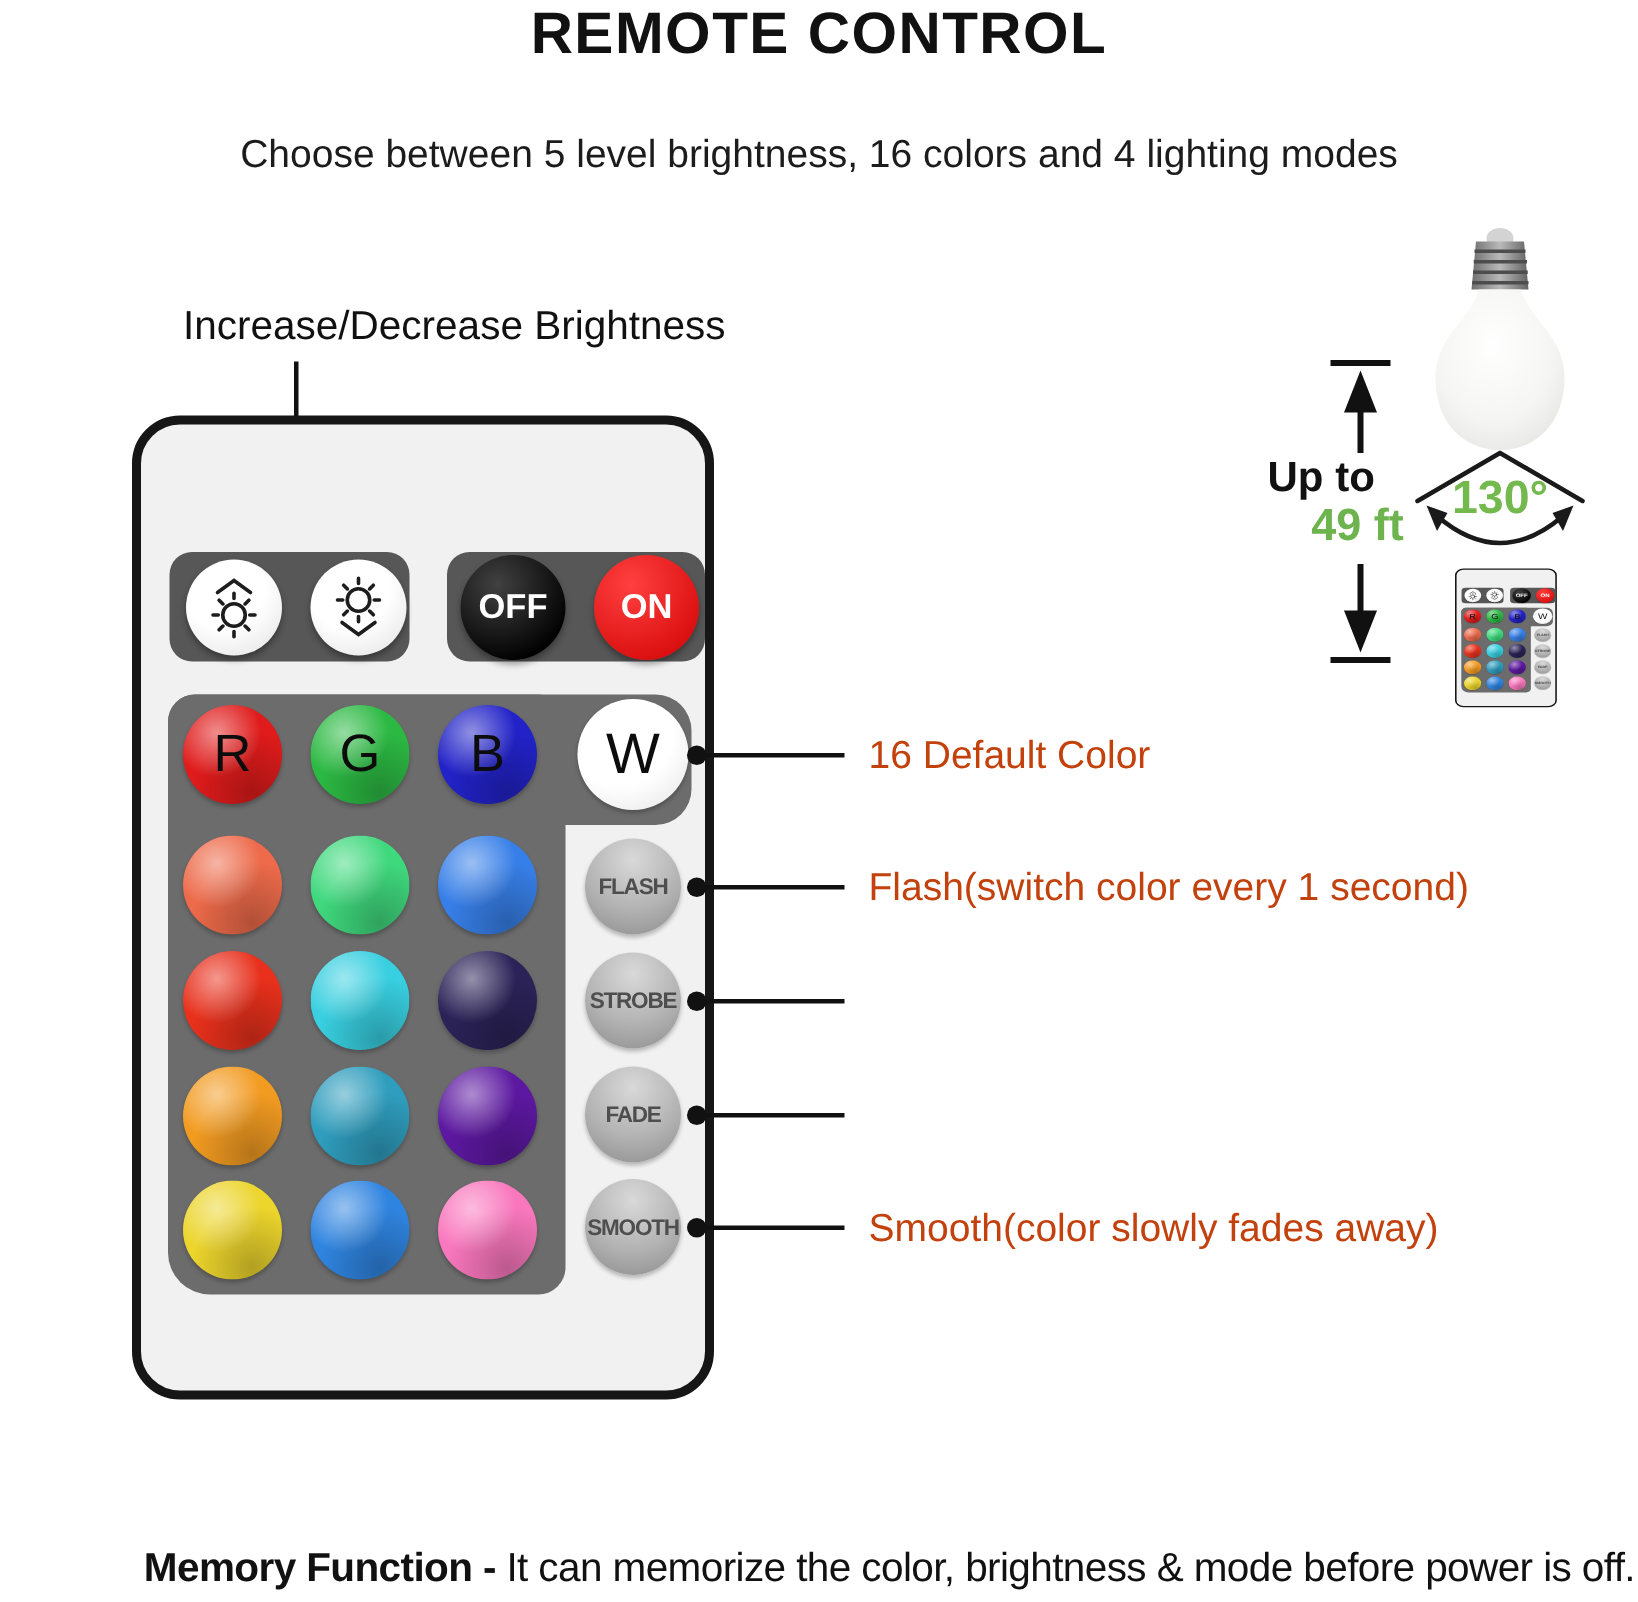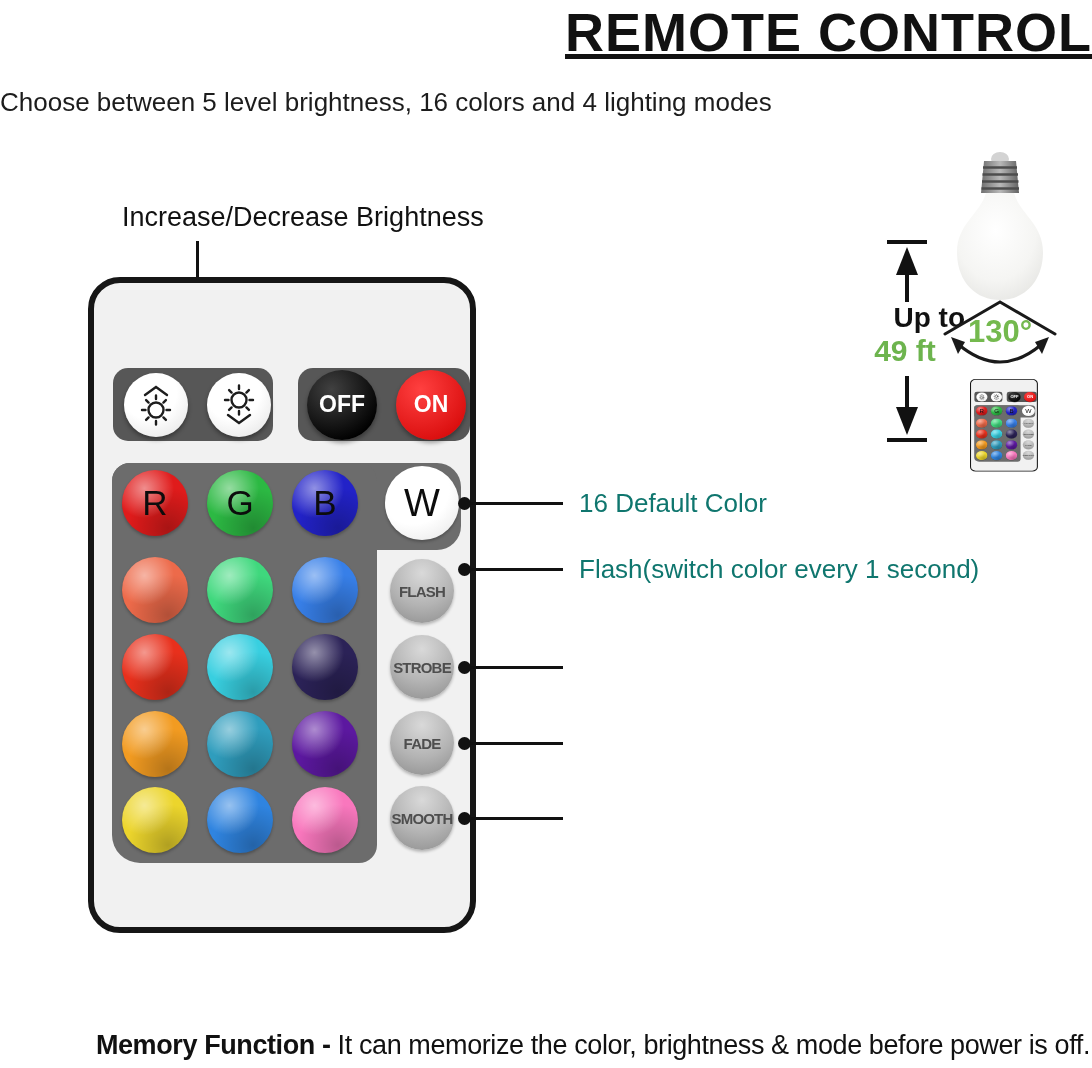--- a/index.html
+++ b/index.html
@@ -1,23 +1,23 @@
 <!DOCTYPE html>
 <html><head>
 <meta charset="utf-8">
 <style>
   * { box-sizing: border-box; margin: 0; padding: 0; }
   html,body { background:#fff; }
   body {
     width:1092px; height:1068px; position:relative; overflow:hidden;
     font-family:"Liberation Sans", sans-serif; color:#111;
   }
-  .title { position:absolute; top:1px; left:0; width:100%; text-align:right;
-    font-size:54px; font-weight:800; letter-spacing:1px;text-decoration:underline; }
-  .subtitle { position:absolute; top:87px; left:0; width:100%; text-align:left;
+  .title { position:absolute; top:1px; left:0; width:100%; text-align:center;
+    font-size:39px; font-weight:800; letter-spacing:1px; }
+  .subtitle { position:absolute; top:87px; left:0; width:100%; text-align:center;
     font-size:26px; color:#1c1c1c; }
   .bright-label { position:absolute; left:122px; top:202px; font-size:27px; }
   .leader-v { position:absolute; left:196px; top:241px; width:3px; height:119px; background:#111; }
   .leader-dot { position:absolute; left:190px; top:356px; width:14px; height:14px; border-radius:50%; background:#111; }
 
   
   .remote { position:absolute; left:88px; top:277px; width:388px; height:656px;
     background:#f1f1f1; border:6px solid #161616; border-radius:32px; z-index:1; }
   .panel { position:absolute; background:#575757; border-radius:15px; display:flex; align-items:center; }
   .bright-panel { left:19px; top:85px; width:160px; height:73px; padding-left:11px; gap:19px; }
@@ -42,28 +42,28 @@
   .mode-btn { position:absolute; border:none; border-radius:50%; width:64px; height:64px;
     background:radial-gradient(circle at 50% 22%, #d9d9d9, #b3b3b3 55%, #8d8d8d 100%);
     color:#4e4e4e; font-weight:700; font-size:15px; letter-spacing:-0.8px;
     display:flex; align-items:center; justify-content:center; font-family:inherit;
     box-shadow:0 2px 3px rgba(0,0,0,.25); cursor:default; }
 
   
   .annotation { position:absolute; left:458px; display:flex; align-items:center; height:40px; z-index:5; }
   .ann-dot  { width:13px; height:13px; border-radius:50%; background:#111; flex:none; }
   .ann-line { width:92px; height:3px; background:#111; flex:none; }
-  .ann-text { margin-left:16px; font-size:26px; white-space:nowrap; color:#0f766e; }
-  .ann-1 { top:483px; } .ann-2 { top:549px;align-items:center; } .ann-3 { top:647px; }
+  .ann-text { margin-left:16px; font-size:26px; white-space:nowrap; color:#c2410c; }
+  .ann-1 { top:483px; } .ann-2 { top:571px;align-items:center; } .ann-3 { top:647px; }
   .ann-4 { top:723px; } .ann-5 { top:798px; }
 
   
   .bulb-svg   { position:absolute; left:942px; top:147px; }
   .range-svg  { position:absolute; left:877px; top:238px; }
-  .upto { position:absolute; left:845px; top:302px; width:120px; text-align:right;
+  .upto { position:absolute; left:845px; top:302px; width:120px; text-align:left;
     font-size:28px; font-weight:700; color:#111; }
   .dist { position:absolute; left:845px; top:334px; width:120px; text-align:center;
     font-size:30px; font-weight:700; color:#6db44e; }
   .angle-svg  { position:absolute; left:933px; top:296px; }
   .angle-text { position:absolute; left:957px; top:314px; width:86px; text-align:center;
     font-size:31px; font-weight:700; color:#74b94e; }
 
   .footer { position:absolute; left:6px; top:1030px; width:1084px; font-size:27px;
     letter-spacing:-0.4px; white-space:nowrap;text-align:right; }
   .footer .fb { font-weight:700; }
@@ -142,20 +142,21 @@
   <span class="ann-dot"></span>
   <span class="ann-line"></span>
 </div>
 <div class="annotation ann-4">
   <span class="ann-dot"></span>
   <span class="ann-line"></span>
 </div>
 <div class="annotation ann-5">
   <span class="ann-dot"></span>
   <span class="ann-line"></span>
+  <span class="ann-text">Smooth(color slowly fades away)</span>
 </div>
 
 <svg class="bulb-svg" width="116" height="158" viewBox="0 0 116 158">
   <defs>
     <linearGradient id="screwG" x1="0" y1="0" x2="1" y2="0">
       <stop offset="0" stop-color="#6f6f6f"></stop>
         <stop offset="0.5" stop-color="#b9b9b9"></stop>
         <stop offset="1" stop-color="#636363"></stop>
     </linearGradient>
     <radialGradient id="glassG" cx="45%" cy="35%" r="78%">

